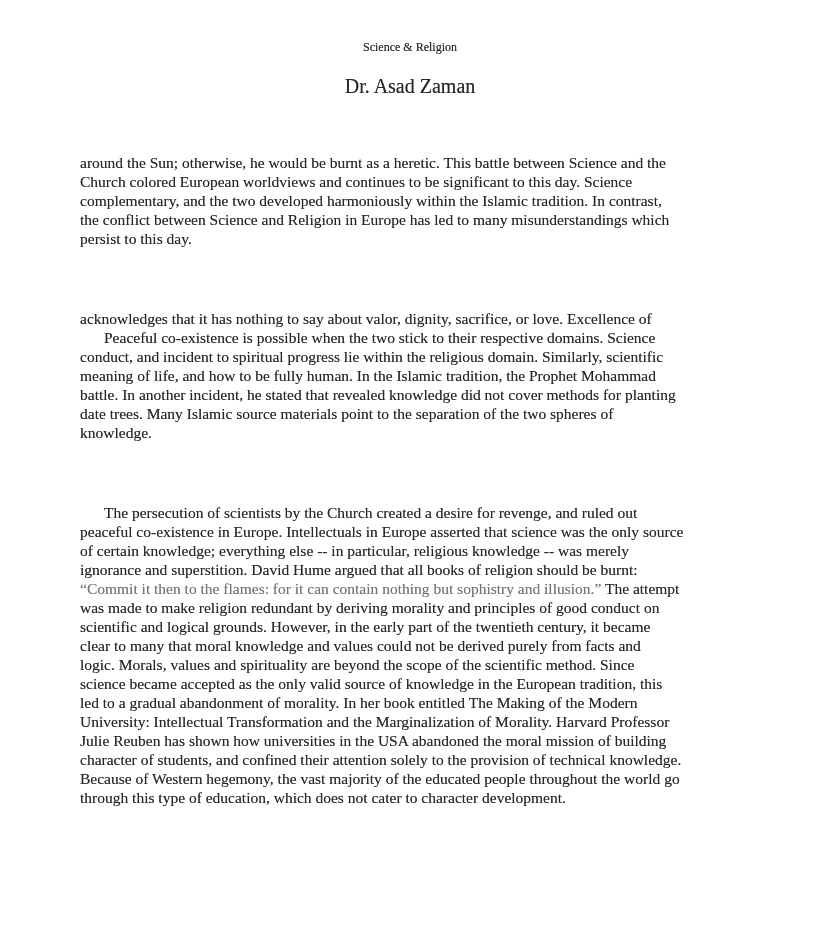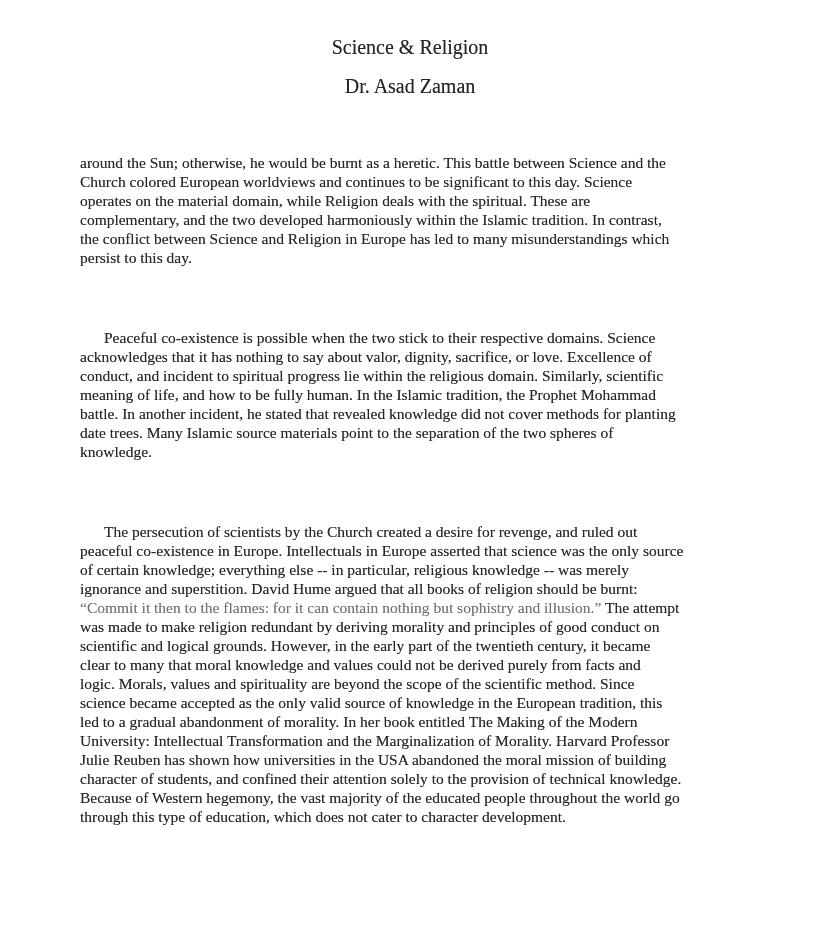--- a/index.html
+++ b/index.html
@@ -13,21 +13,21 @@
     height: 925px;
     background: #ffffff;
     font-family: "Liberation Serif", serif;
     color: #272727;
     overflow: hidden;
     text-shadow: 0 0 0.4px rgba(45,45,45,0.55);
   }
   .doc-title {
     padding-top: 38px;
     text-align: center;
-    font-size: 20px;
+    font-size: 12px;
     line-height: 19px;
   }
   .doc-author {
     margin-top: 20px;
     text-align: center;
     font-size: 20px;
     line-height: 19px;
   }
   .doc-body {
     margin: 57px 78px 0 80px;
@@ -58,29 +58,28 @@
 <div class="page">
 
   <div class="doc-title">Science &amp; Religion</div>
   <div class="doc-author">Dr. Asad Zaman</div>
 
   <div class="doc-body">
 
     <div class="para">
       <div class="line">around the Sun; otherwise, he would be burnt as a heretic. This battle between Science and the</div>
       <div class="line">Church colored European worldviews and continues to be significant to this day. Science</div>
-      <div class="line">operates on the material domain, while Religion deals with the spiritual. These are</div>
       <div class="line">complementary, and the two developed harmoniously within the Islamic tradition. In contrast,</div>
       <div class="line">the conflict between Science and Religion in Europe has led to many misunderstandings which</div>
       <div class="line">persist to this day.</div>
     </div>
 
     <div class="para">
+      <div class="line">acknowledges that it has nothing to say about valor, dignity, sacrifice, or love. Excellence of</div>
       <div class="line indent">Peaceful co-existence is possible when the two stick to their respective domains. Science</div>
-      <div class="line">acknowledges that it has nothing to say about valor, dignity, sacrifice, or love. Excellence of</div>
       <div class="line">conduct, and incident to spiritual progress lie within the religious domain. Similarly, scientific</div>
       <div class="line">meaning of life, and how to be fully human.  In the Islamic tradition, the Prophet Mohammad</div>
       <div class="line">battle. In another incident, he stated that revealed knowledge did not cover methods for planting</div>
       <div class="line">date trees. Many Islamic source materials point to the separation of the two spheres of</div>
       <div class="line">knowledge.</div>
     </div>
 
     <div class="para">
       <div class="line indent">The persecution of scientists by the Church created a desire for revenge, and ruled out</div>
       <div class="line">peaceful co-existence in Europe. Intellectuals in Europe asserted that science was the only source</div>

